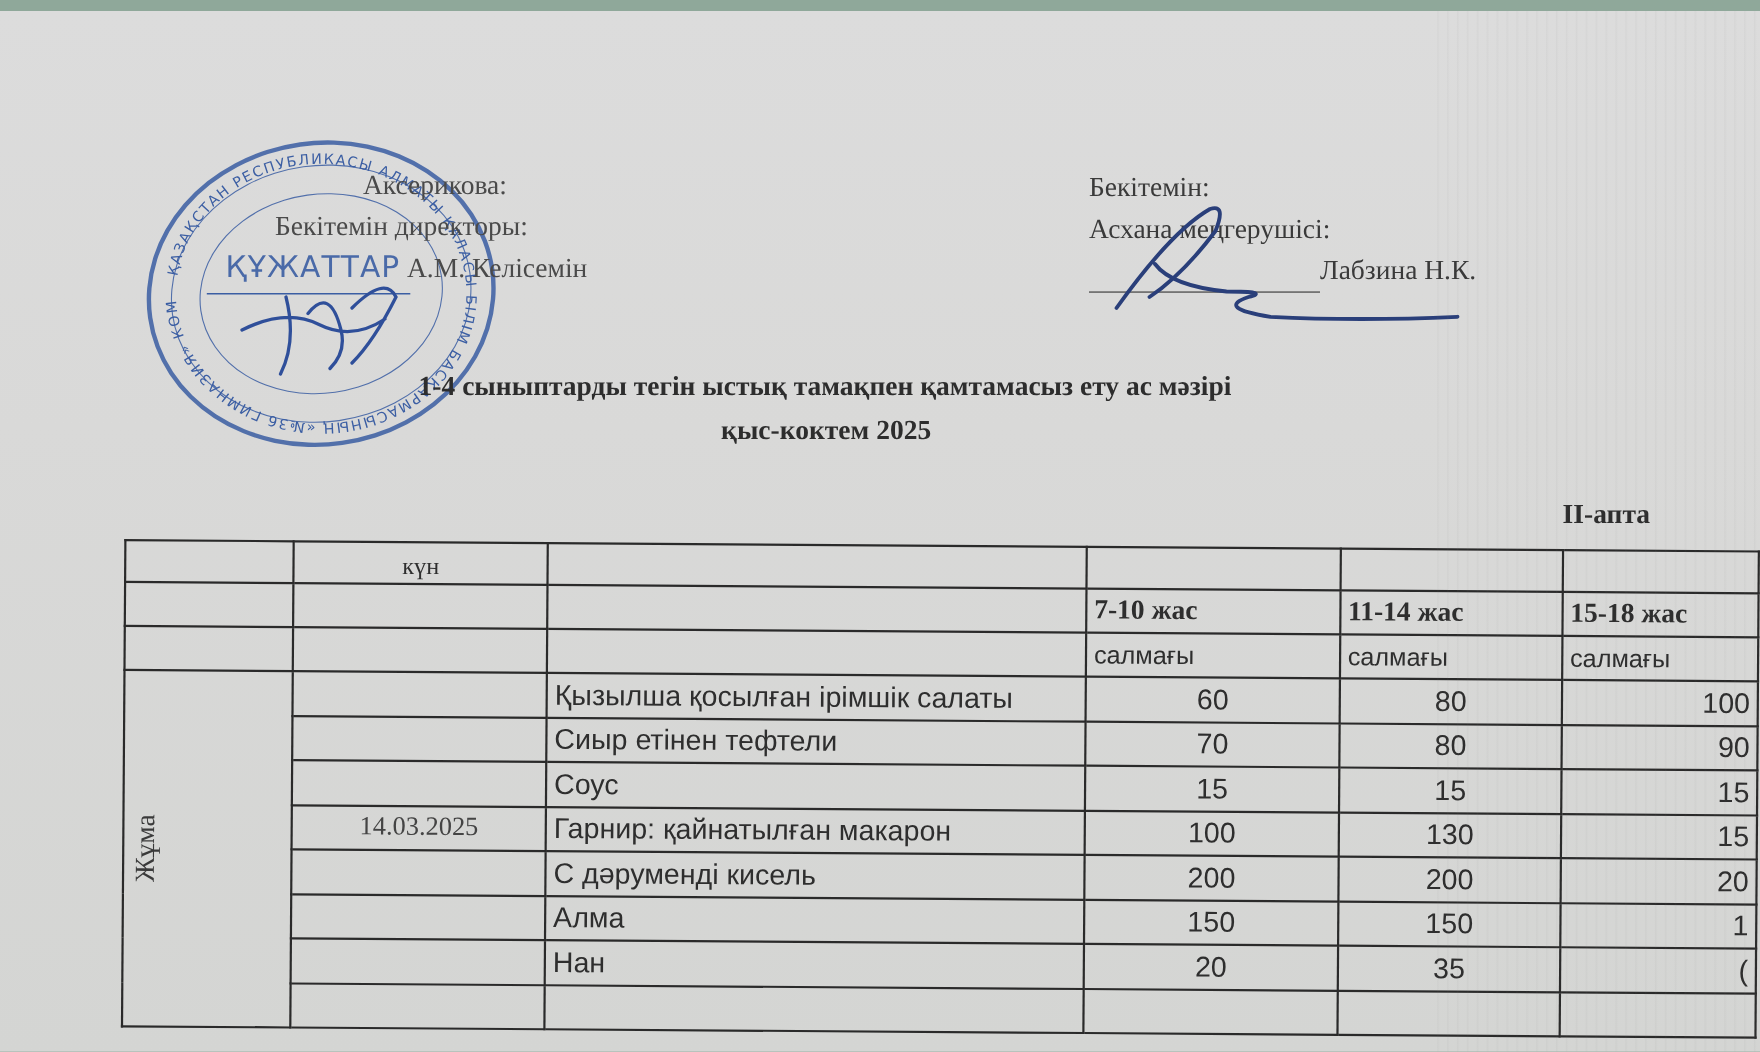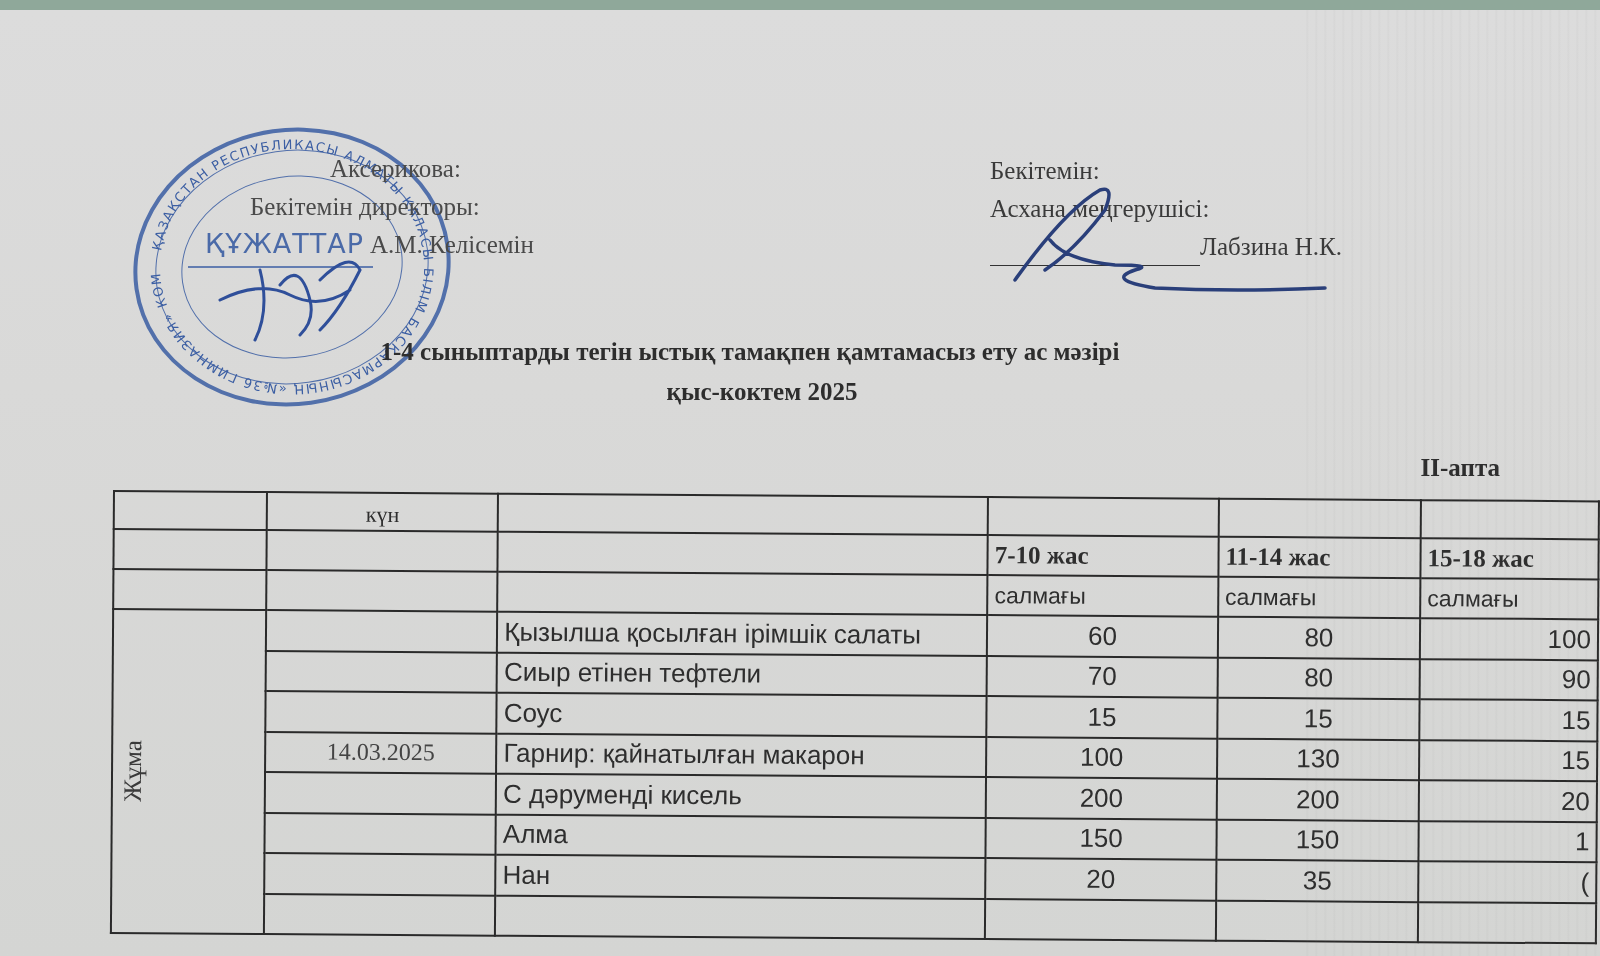--- a/index.html
+++ b/index.html
@@ -202,21 +202,21 @@
     <div>Бекітемін:</div>
     <div>Асхана меңгерушісі:</div>
     <div><span class="sig-line"></span><span>Лабзина Н.К.</span></div>
   </div>
 
   <svg class="signature" style="left:1005px;top:160px;" width="340" height="130" viewBox="0 0 340 130">
     <path d="M10,110 Q60,40 95,20 Q110,15 100,40 Q70,80 40,100 M45,70 Q60,90 110,95 Q150,95 130,100 Q100,110 150,118 Q230,122 320,118" stroke="#2a3f7a" stroke-width="3.5" fill="none" stroke-linecap="round"></path>
   </svg>
 
   <div class="title t1">1-4 сыныптарды тегін ыстық тамақпен қамтамасыз ету ас мәзірі</div>
-  <div class="title t2" style="padding-left:12px;">қыс-коктем  2025</div>
+  <div class="title t2" style="padding-left:1px;">қыс-коктем  2025</div>
   <div class="week">II-апта</div>
 
   <table class="menu">
     <tbody>
         <tr class="h1">
       <td class="c-day"></td>
       <td class="c-date hdr-kun">күн</td>
       <td class="c-dish"></td>
       <td class="c-n1"></td>
       <td class="c-n2"></td>

